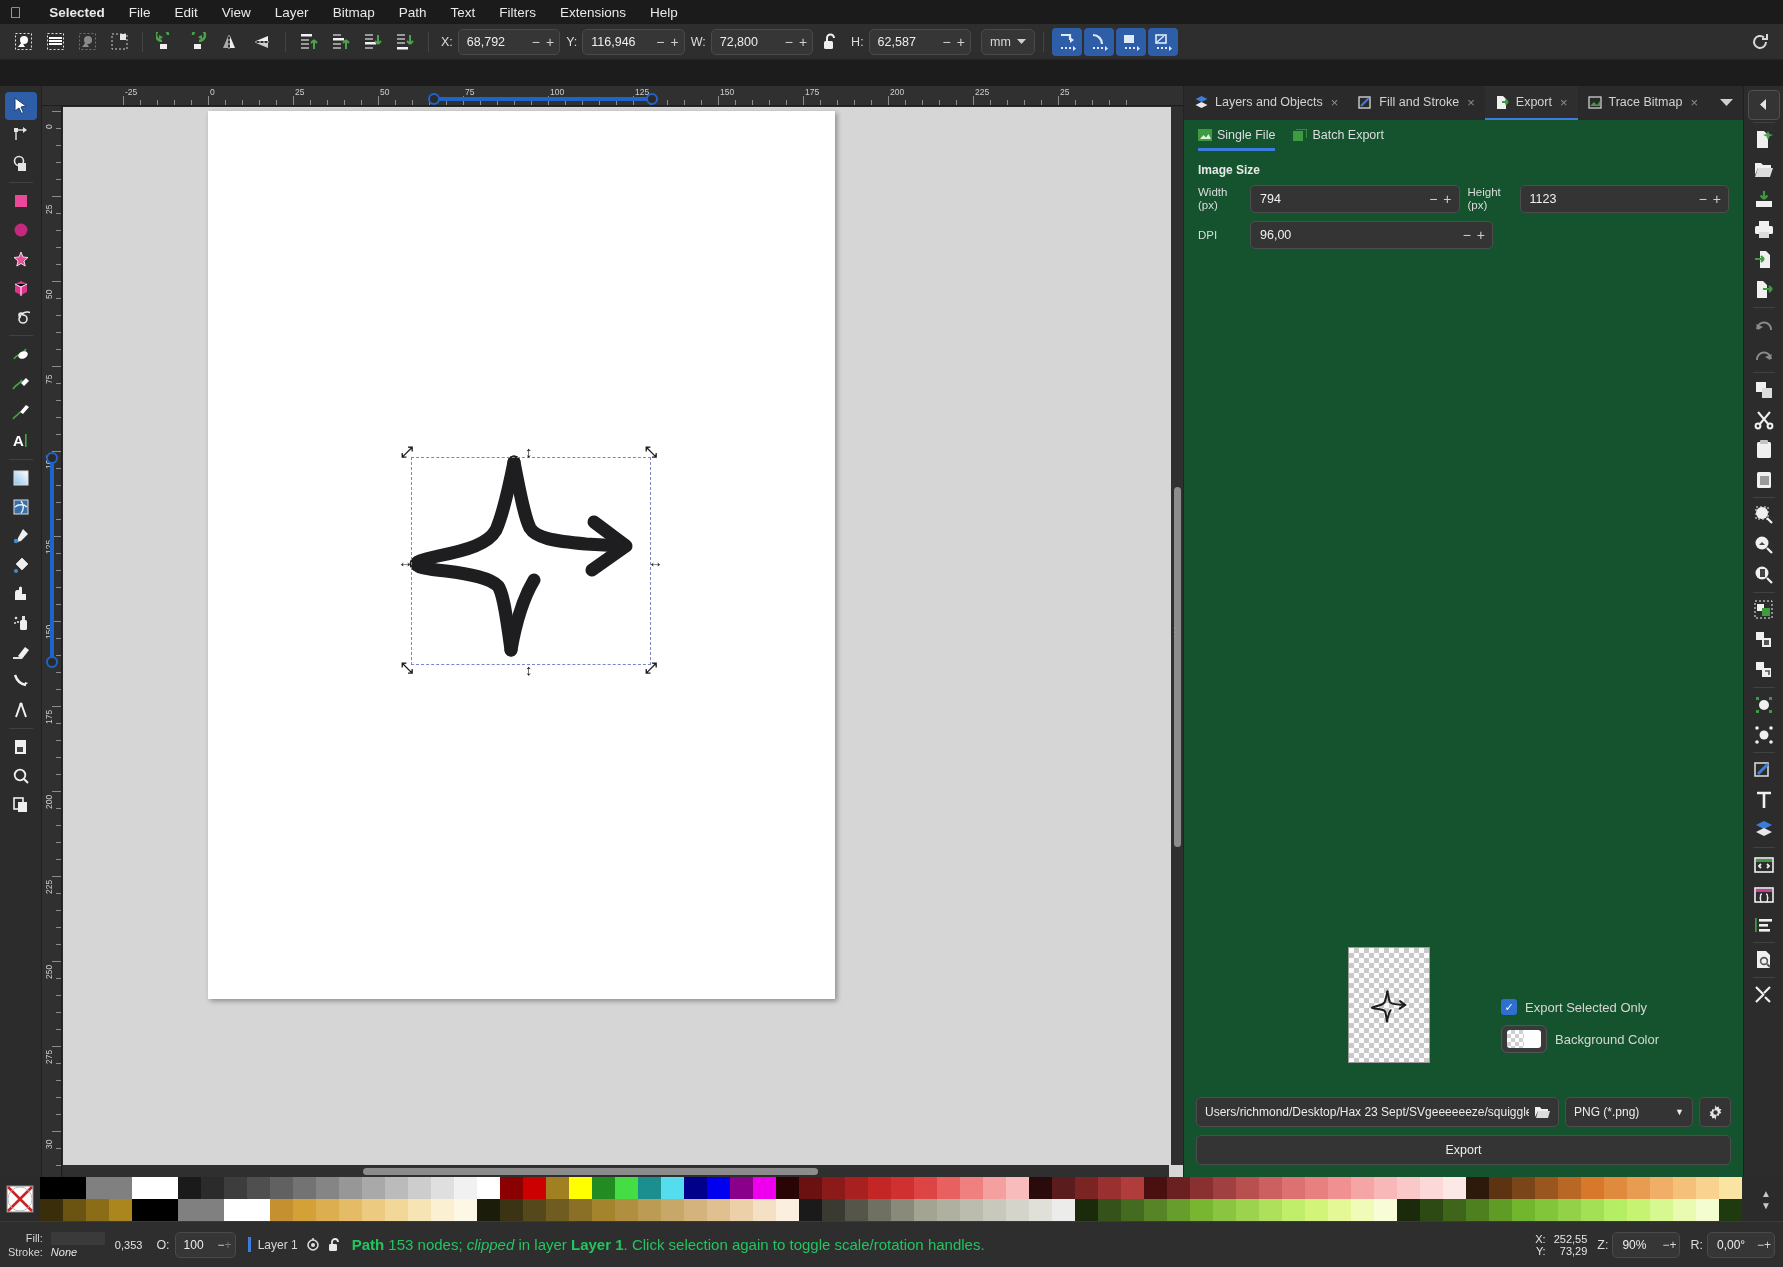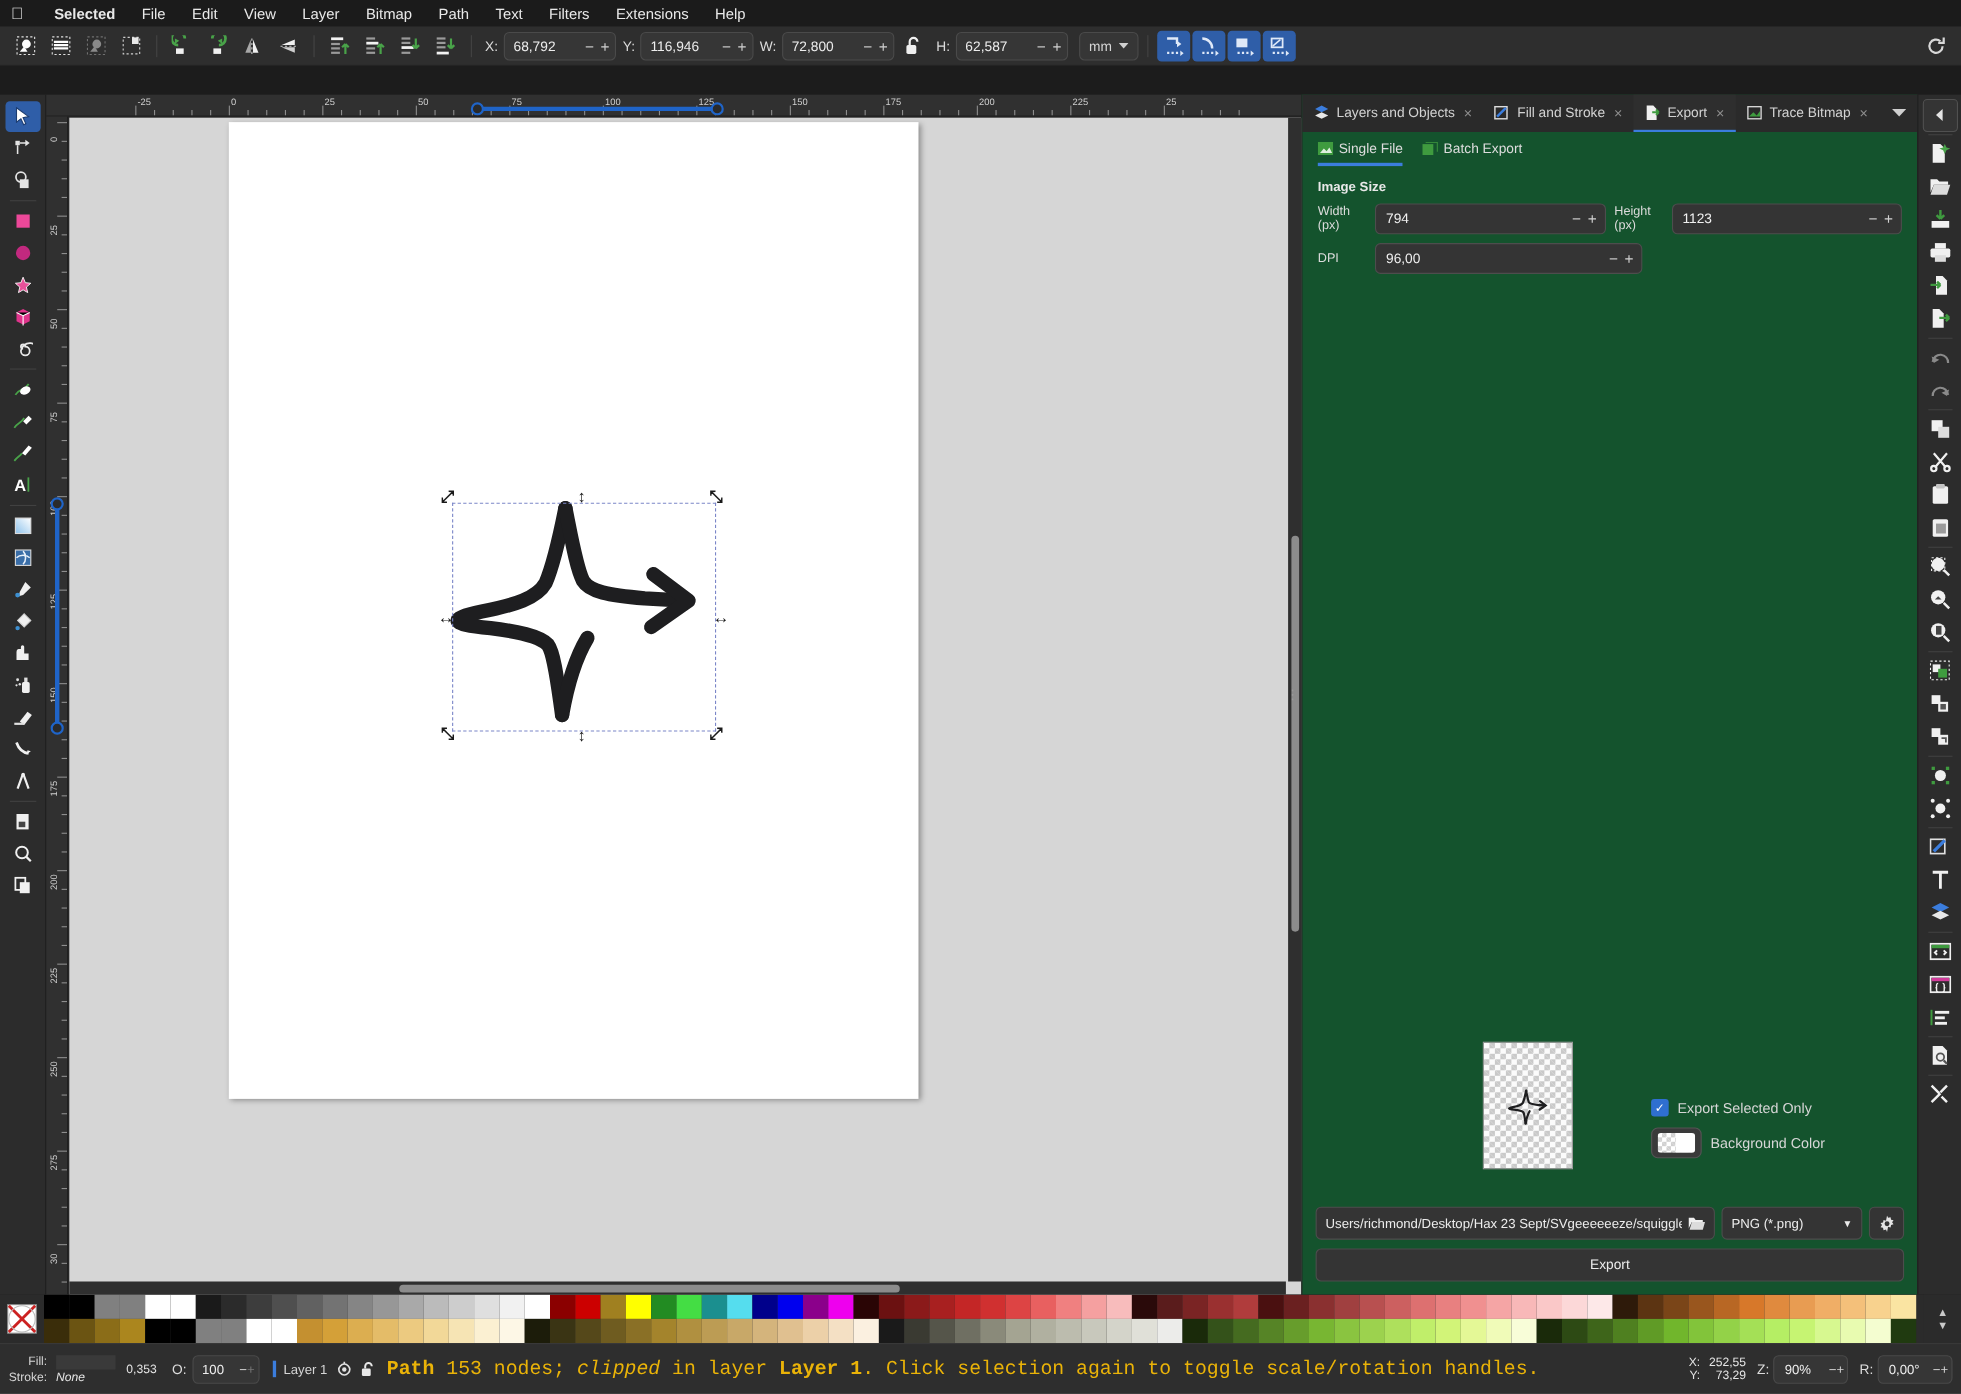--- a/index.html
+++ b/index.html
@@ -168,21 +168,21 @@
   .fslabel { font-size:11px; color:#d5d5d5; text-align:right; }
   .fsval { font-size:11px; color:#e6e6e6; }
   .fillsw { width:54px; height:13px; background:#3a3a3a; display:block; }
   .opac { display:flex; align-items:center; gap:5px; margin-left:4px; }
   .opacbox { display:flex; align-items:center; background:#363636; border:1px solid #4a4a4a;
              border-radius:5px; height:26px; padding:0 3px 0 8px; }
   .opacbox input { background:transparent; border:0; outline:none; color:#ededed; width:34px;
                    font-family:"Liberation Sans",sans-serif; font-size:12px; }
   .layerchip { display:flex; align-items:center; gap:7px; margin-left:2px; }
   .lbar { width:3px; height:15px; background:#3b7ddd; }
-  .msg { flex:1; font-size:18px; color:#eab308; white-space:nowrap; overflow:hidden;font-family:Liberation Mono, monospace; }
+  .msg { flex:1; font-size:15px; color:#22c55e; white-space:nowrap; overflow:hidden; }
   .msg b { font-weight:bold; } .msg i { font-style:italic; }
   .coords { display:grid; grid-template-columns:auto auto; column-gap:8px; font-size:11px;
             color:#e6e6e6; text-align:right; }
   .zbox { display:flex; align-items:center; gap:4px; }
   .zfield { display:flex; align-items:center; background:#363636; border:1px solid #4a4a4a;
             border-radius:5px; height:26px; padding:0 3px 0 9px; }
   .zfield span.v { font-size:12px; color:#ededed; min-width:40px; }
   svg { display:block; }
 </style>
 </head>

